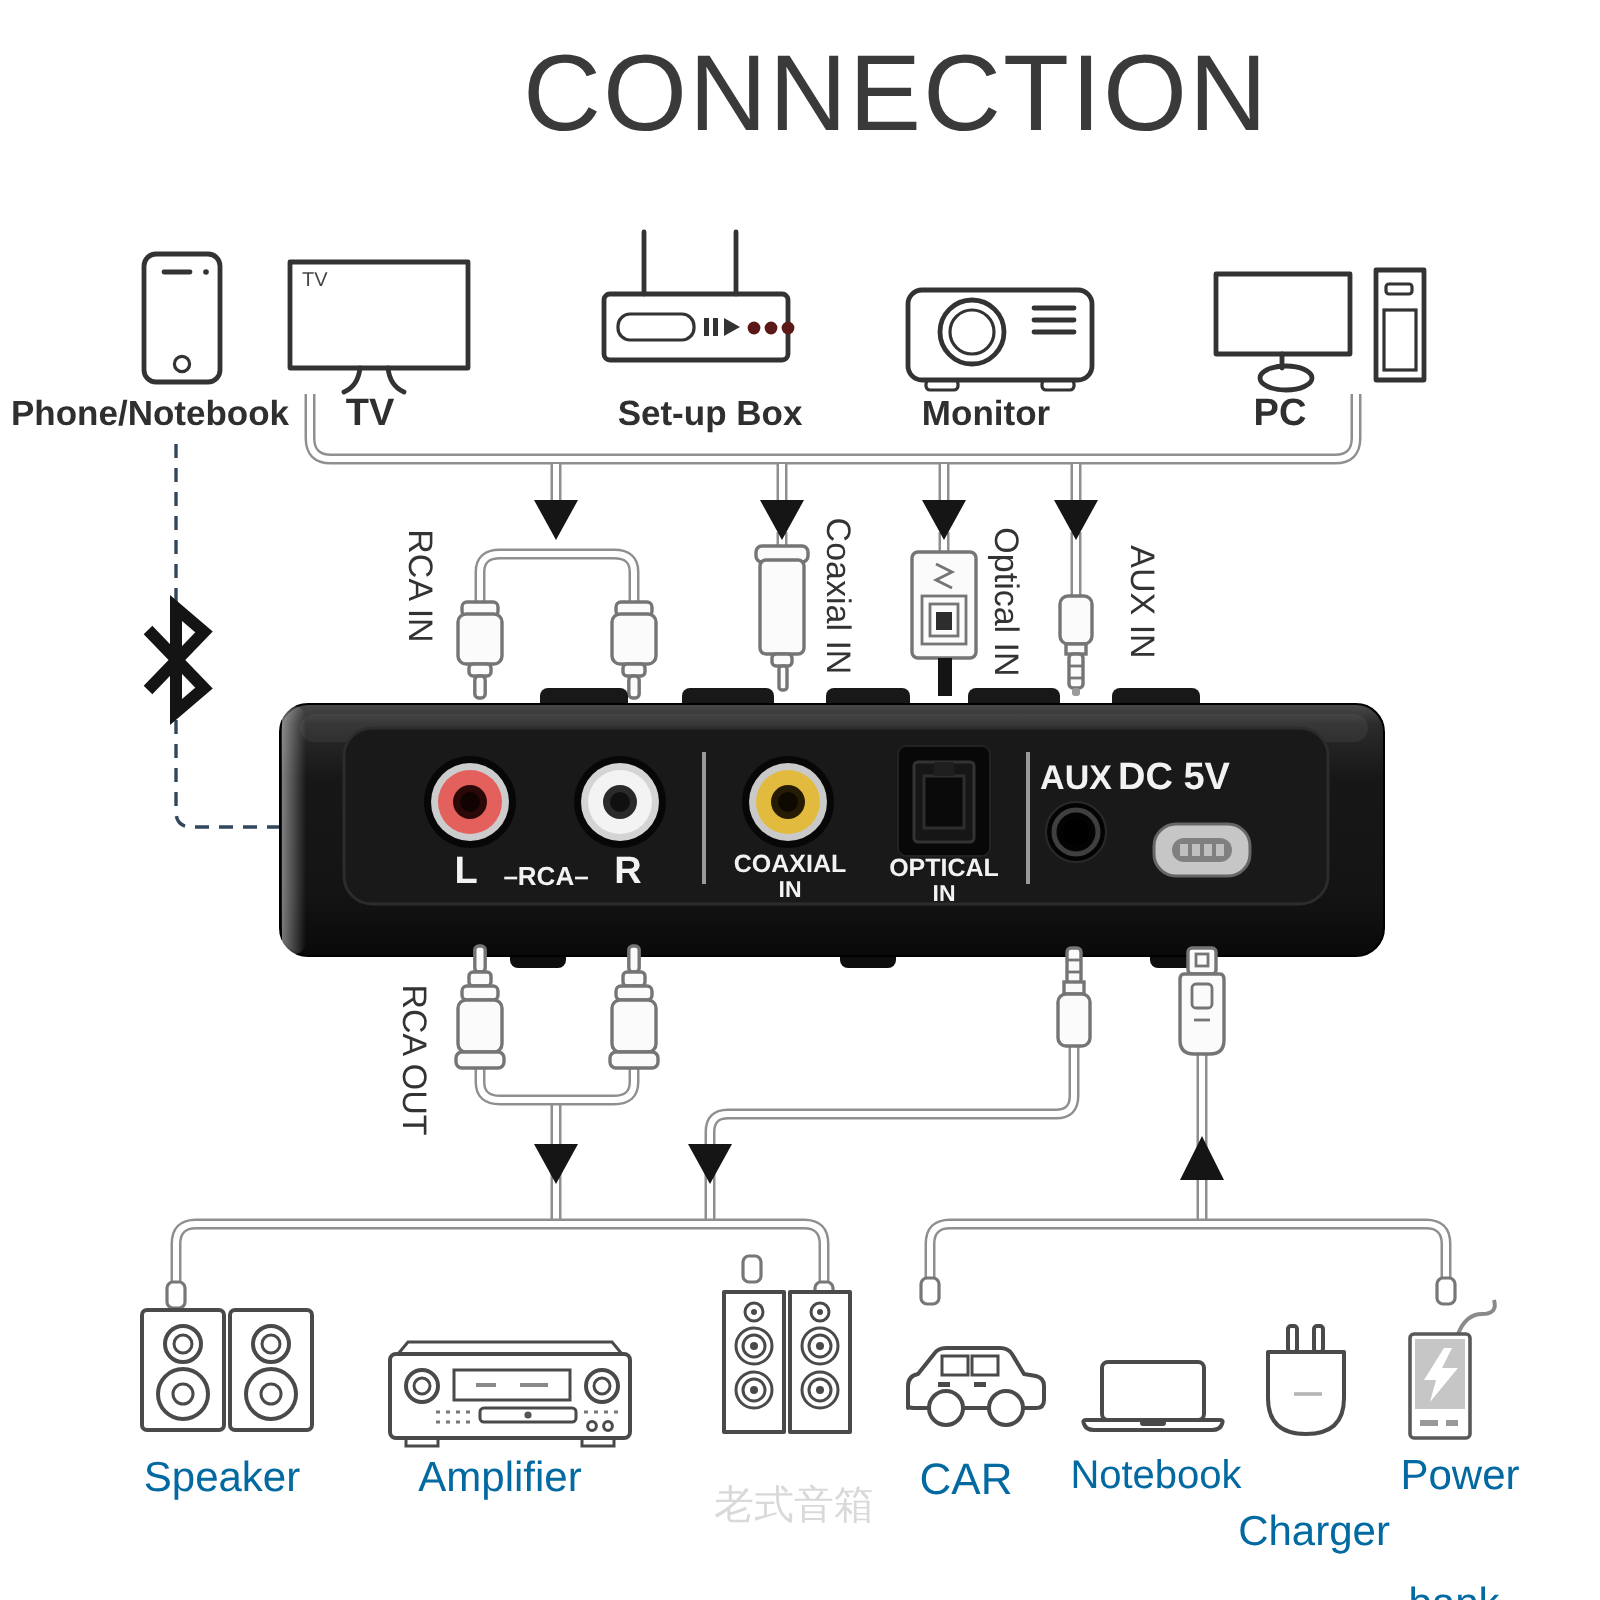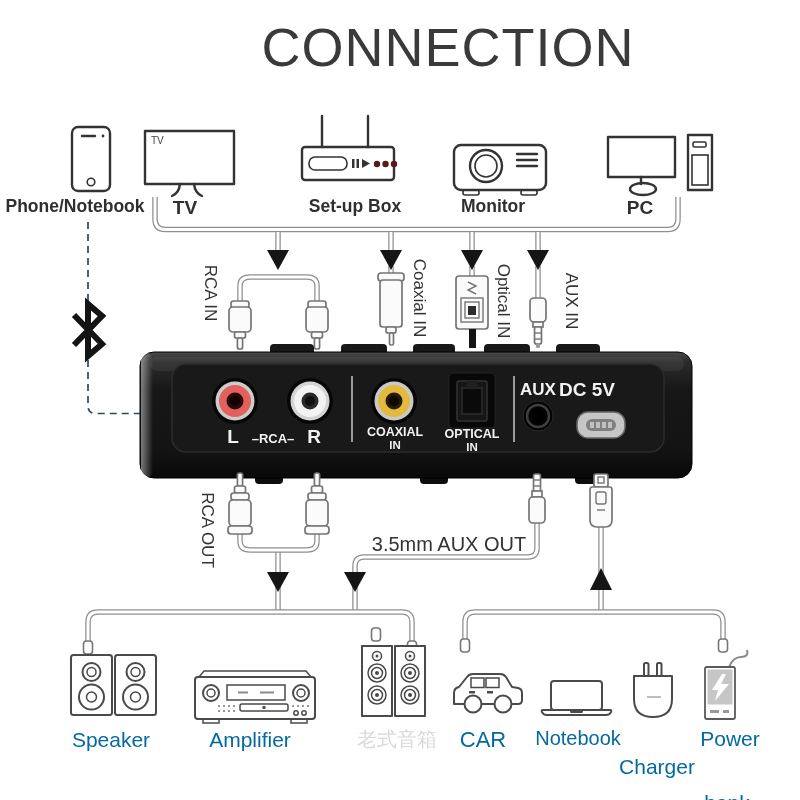--- a/index.html
+++ b/index.html
@@ -8,21 +8,21 @@
   .canvas svg{position:absolute;left:0;top:0;}
   .lbl{position:absolute;transform:translate(-50%,-50%);white-space:nowrap;
        color:var(--label-text,#333);line-height:1;}
   .vlbl{position:absolute;transform:translate(-50%,-50%) rotate(90deg);white-space:nowrap;
         color:var(--label-text,#333);line-height:1;font-size:17px;}
   .title{font-size:54px;font-weight:400;letter-spacing:1px;color:var(--title-text,#3a3a3a);margin-left:48px;}
   .toplbl{font-size:17.5px;color:#2f2f2f;font-weight:bold;}
   .biglbl{font-size:21px;color:#0369a1;}
   .tvtext{position:absolute;font-size:10px;color:#444;line-height:1;}
   .portlbl{color:#f2f2f2;font-weight:bold;}
-  .watermark{color:var(--watermark-gray,#d9d9d9);font-size:20px;}
+  .watermark{color:var(--watermark-gray,#d9d9d9);font-size:20px;margin-top:14px;}
   
   .tube-o{fill:none;stroke:var(--line-gray,#8f8f8f);stroke-width:5.5;}
   .tube-i{fill:none;stroke:#fff;stroke-width:3;}
   .arrow{fill:#151515;}
   .oln{fill:#fbfbfb;stroke:#757575;stroke-width:1.7;}
   .oln-n{fill:none;stroke:#757575;stroke-width:1.4;}
   .stub{fill:#fff;stroke:#777;stroke-width:1.6;}
   .ic{fill:none;stroke:#333;stroke-width:2.4;stroke-linecap:round;stroke-linejoin:round;}
   .ic2{fill:none;stroke:#333;stroke-width:1.6;}
   .bic{fill:#fff;stroke:#4a4a4a;stroke-width:2;stroke-linejoin:round;}
@@ -382,21 +382,20 @@
 <div class="lbl portlbl" style="left:273px;top:438px;font-size:13px">–RCA–</div>
 <div class="lbl portlbl" style="left:314px;top:436px;font-size:19px">R</div>
 <div class="lbl portlbl" style="left:395px;top:432px;font-size:12.5px">COAXIAL</div>
 <div class="lbl portlbl" style="left:395px;top:446px;font-size:11.5px">IN</div>
 <div class="lbl portlbl" style="left:472px;top:434px;font-size:12.5px">OPTICAL</div>
 <div class="lbl portlbl" style="left:472px;top:448px;font-size:11.5px">IN</div>
 <div class="lbl portlbl" style="left:538px;top:389px;font-size:17px">AUX</div>
 <div class="lbl portlbl" style="left:587px;top:389px;font-size:19px">DC 5V</div>
 
 <div class="vlbl" style="left:207px;top:530px">RCA OUT</div>
-<div class="lbl" style="left:449px;top:544px;font-size:20px">3.5mm AUX OUT</div>
 
 <div class="lbl biglbl" style="left:111px;top:739px">Speaker</div>
 <div class="lbl biglbl" style="left:250px;top:739px">Amplifier</div>
 <div class="lbl watermark" style="left:397px;top:739px">老式音箱</div>
 <div class="lbl biglbl" style="left:483px;top:740px;font-size:22px">CAR</div>
 <div class="lbl biglbl" style="left:578px;top:738px;font-size:20px">Notebook</div>
 <div class="lbl biglbl" style="left:657px;top:766px">Charger</div>
 <div class="lbl biglbl" style="left:730px;top:738px">Power</div>
 <div class="lbl biglbl" style="left:727px;top:802px">bank</div>
 

